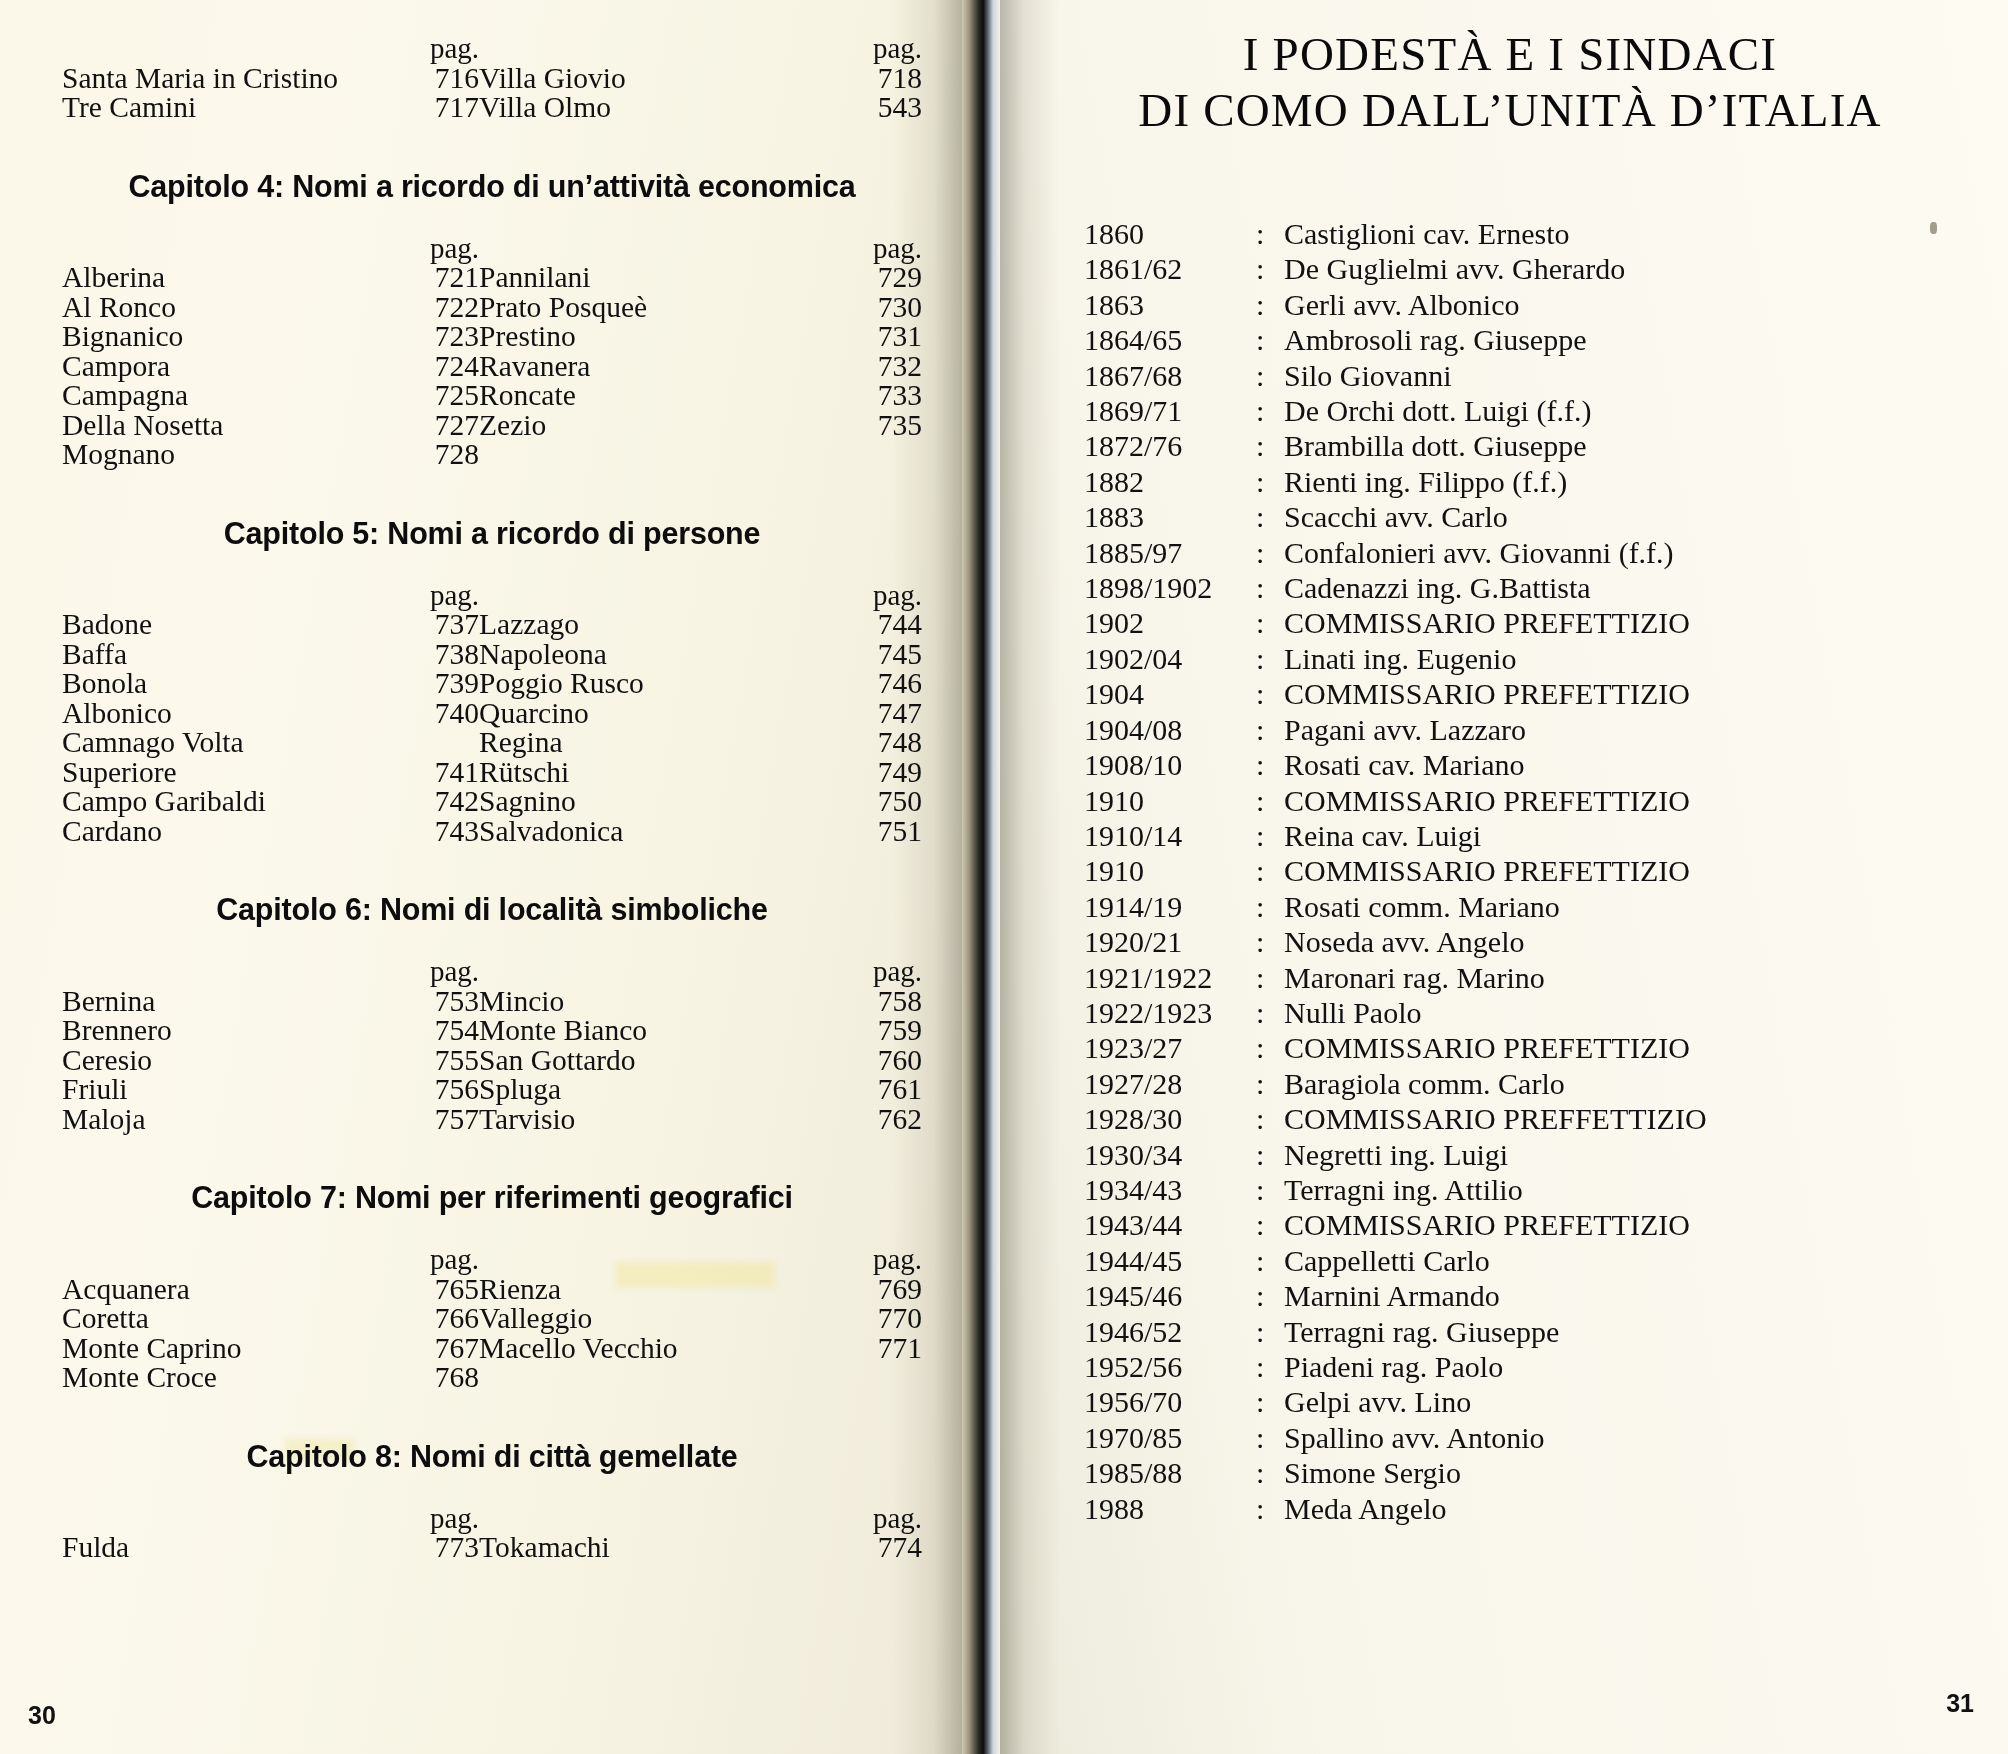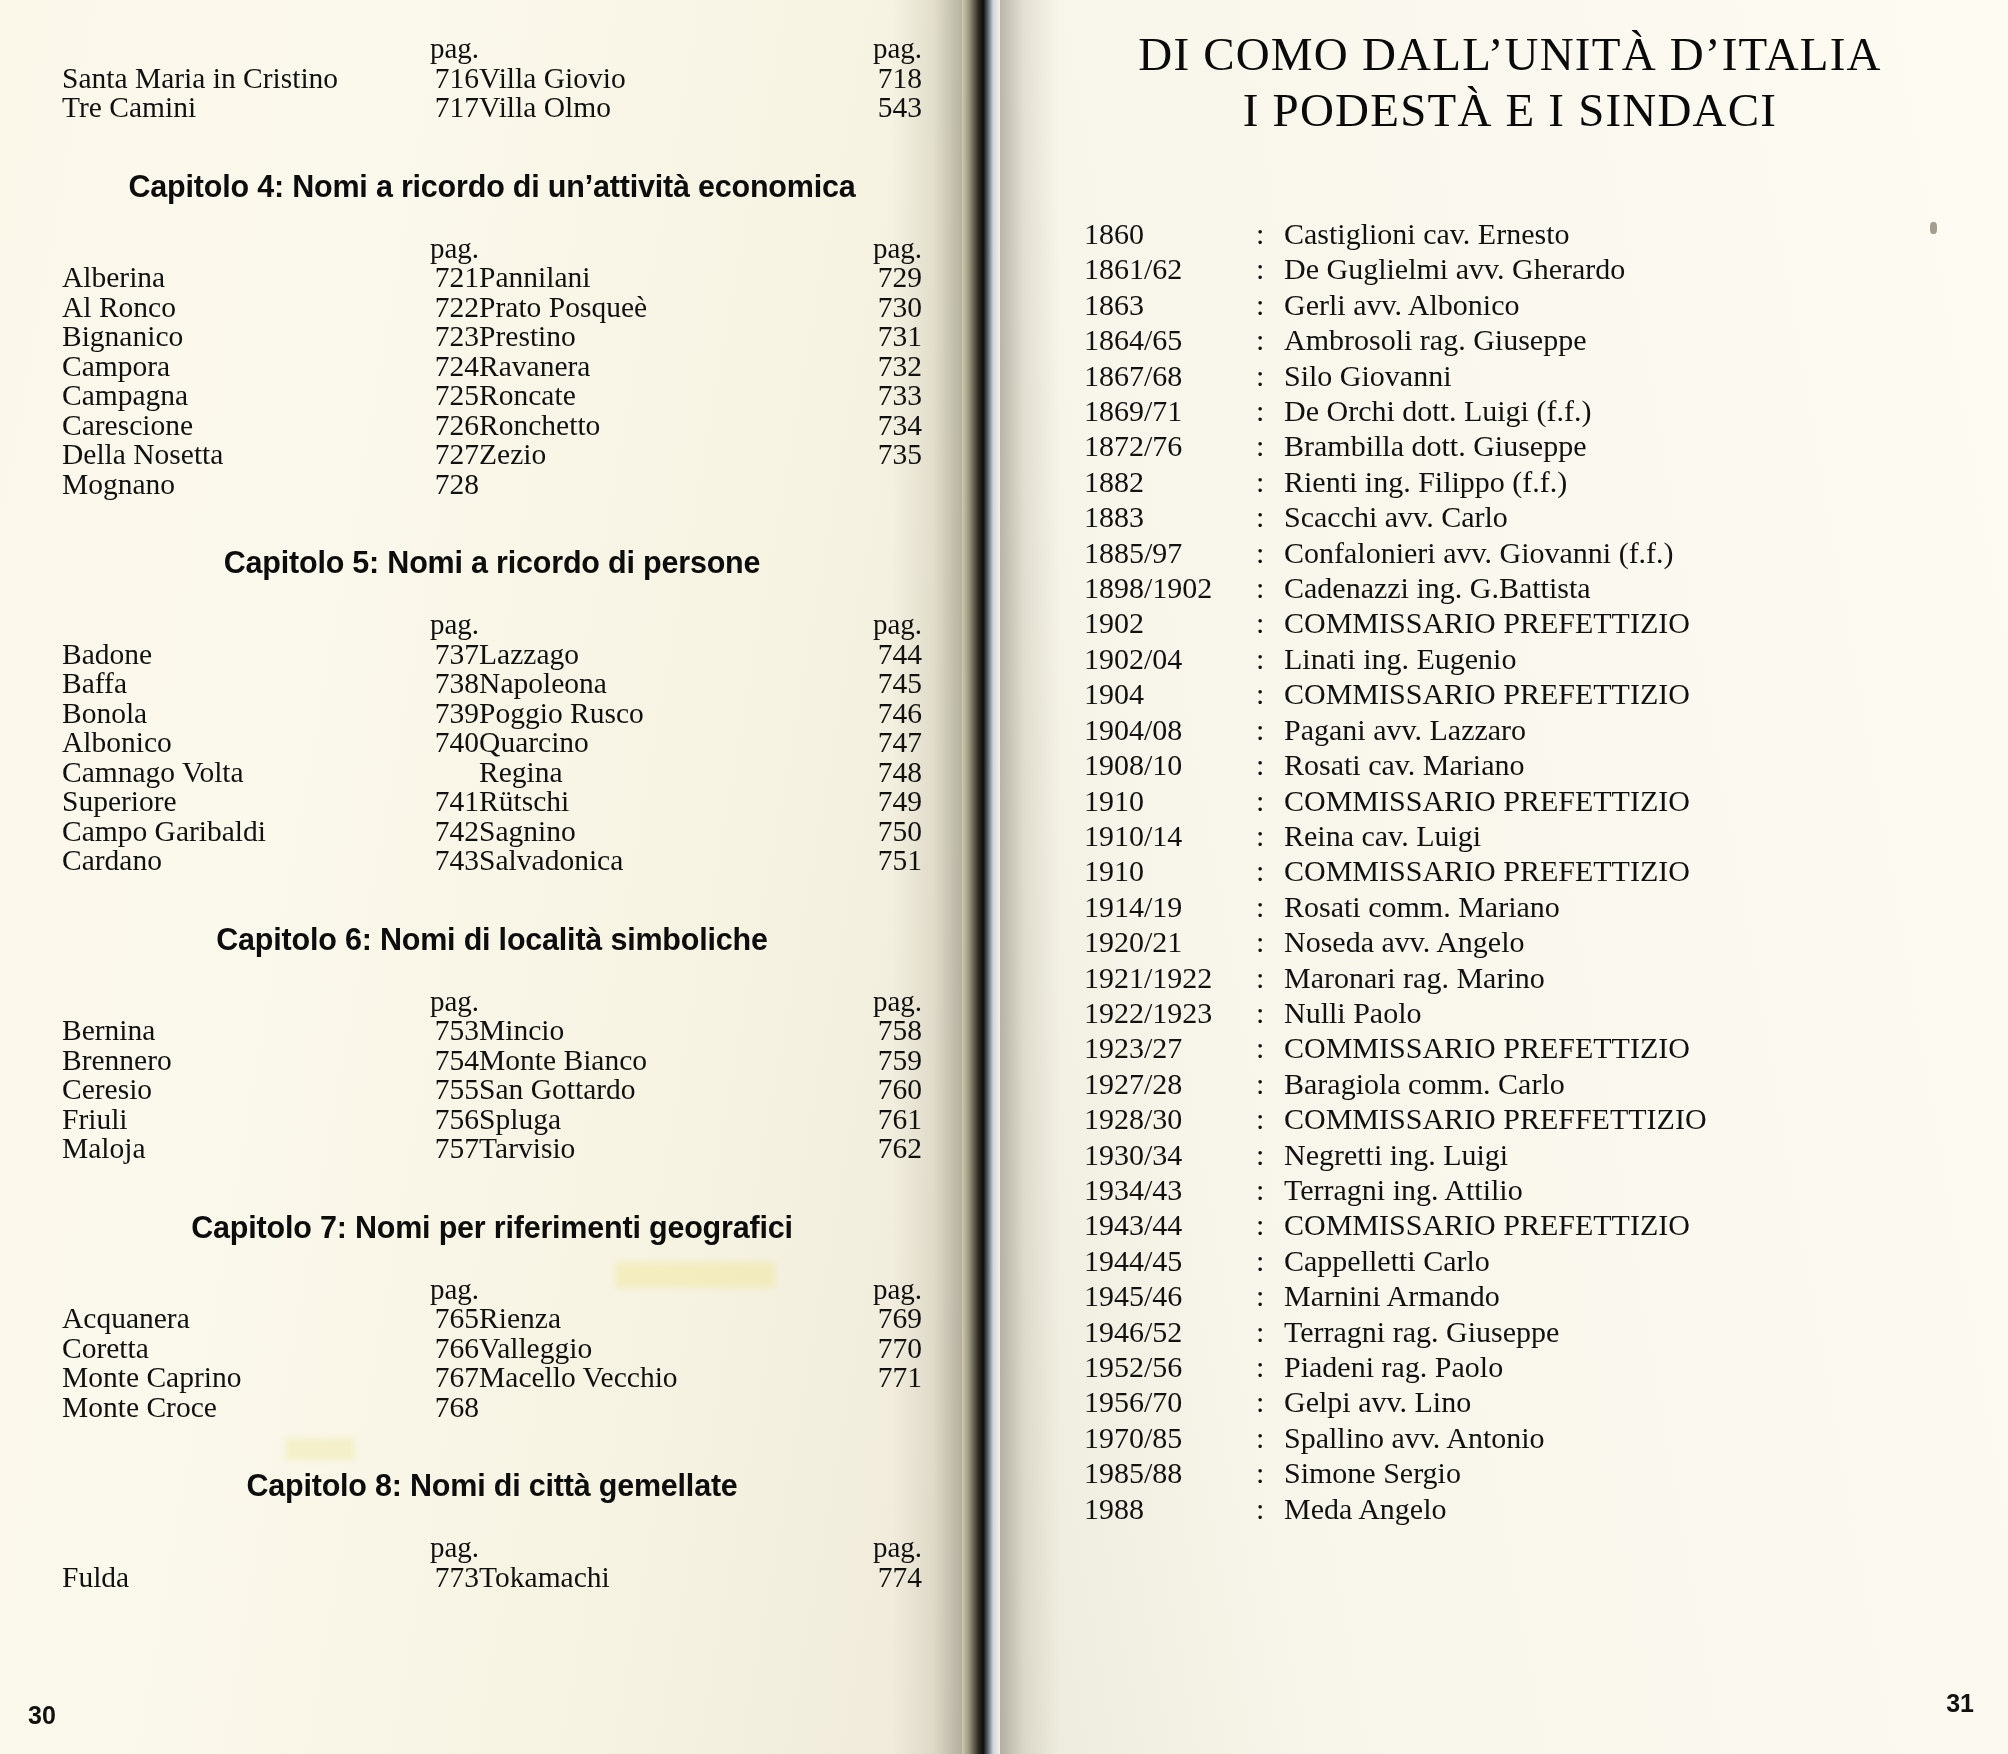--- a/index.html
+++ b/index.html
@@ -267,26 +267,20 @@
                 <td class="c-name2">Ravanera</td>
                 <td class="c-pag2">732</td>
               </tr>
           <tr>
                 <td class="c-name">Campagna</td>
                 <td class="c-pag">725</td>
                 <td class="c-name2">Roncate</td>
                 <td class="c-pag2">733</td>
               </tr>
           <tr>
-                <td class="c-name">Carescione</td>
-                <td class="c-pag">726</td>
-                <td class="c-name2">Ronchetto</td>
-                <td class="c-pag2">734</td>
-              </tr>
-          <tr>
                 <td class="c-name">Della Nosetta</td>
                 <td class="c-pag">727</td>
                 <td class="c-name2">Zezio</td>
                 <td class="c-pag2">735</td>
               </tr>
           <tr>
                 <td class="c-name">Mognano</td>
                 <td class="c-pag">728</td>
                 <td class="c-name2"></td>
                 <td class="c-pag2"></td>
@@ -477,22 +471,22 @@
   </div>
 
   <div class="gutter"></div>
 
   <div class="page-right">
 
     <div class="speck" style="left: 930px; top: 222px;"></div>
 
     <div class="r-content">
       <div class="r-title">
+        <span class="line">I PODESTÀ E I SINDACI</span>
         <span class="line">DI COMO DALL’UNITÀ D’ITALIA</span>
-        <span class="line">I PODESTÀ E I SINDACI</span>
       </div>
 
       <table class="mayors">
         <tbody>
             <tr>
               <td class="m-year">1860</td>
               <td class="m-colon">:</td>
               <td class="m-name">Castiglioni cav. Ernesto</td>
             </tr>
         <tr>

